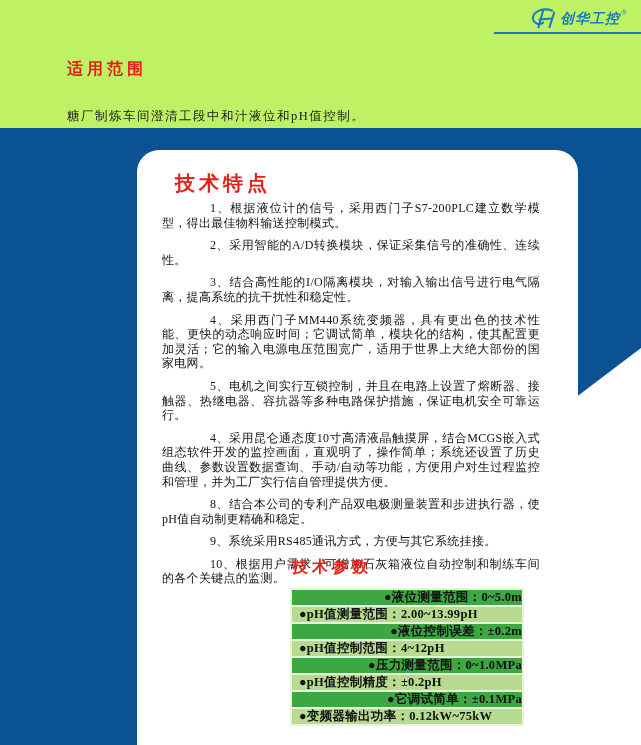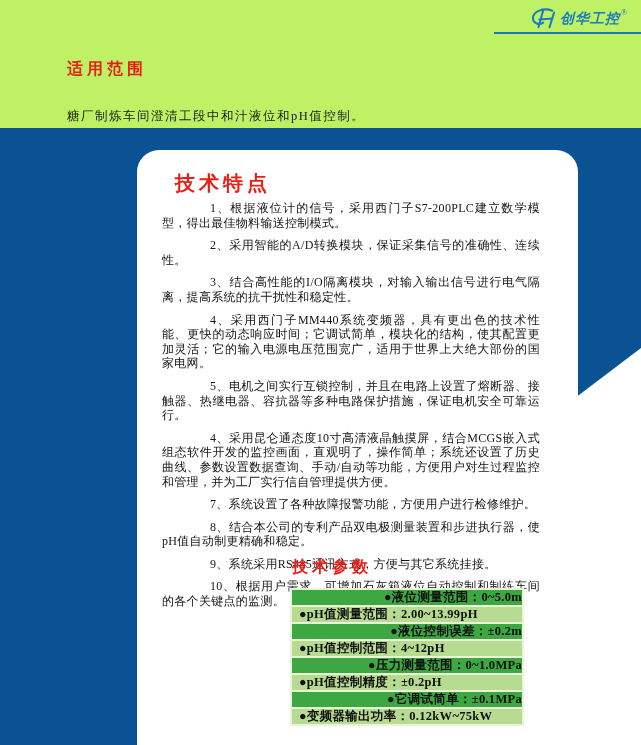--- a/index.html
+++ b/index.html
@@ -61,21 +61,20 @@
   <div class="card">
     <div class="features-title">技术特点</div>
 
     <div class="features-body">
       <p>1、根据液位计的信号，采用西门子S7-200PLC建立数学模型，得出最佳物料输送控制模式。</p>
       <p>2、采用智能的A/D转换模块，保证采集信号的准确性、连续性。</p>
       <p>3、结合高性能的I/O隔离模块，对输入输出信号进行电气隔离，提高系统的抗干扰性和稳定性。</p>
       <p>4、采用西门子MM440系统变频器，具有更出色的技术性能、更快的动态响应时间；它调试简单，模块化的结构，使其配置更加灵活；它的输入电源电压范围宽广，适用于世界上大绝大部份的国家电网。</p>
       <p>5、电机之间实行互锁控制，并且在电路上设置了熔断器、接触器、热继电器、容抗器等多种电路保护措施，保证电机安全可靠运行。</p>
       <p>4、采用昆仑通态度10寸高清液晶触摸屏，结合MCGS嵌入式组态软件开发的监控画面，直观明了，操作简单；系统还设置了历史曲线、参数设置数据查询、手动/自动等功能，方便用户对生过程监控和管理，并为工厂实行信自管理提供方便。</p>
-      <p>7、系统设置了各种故障报警功能，方便用户进行检修维护。</p>
       <p>8、结合本公司的专利产品双电极测量装置和步进执行器，使pH值自动制更精确和稳定。</p>
       <p>9、系统采用RS485通讯方式，方便与其它系统挂接。</p>
       <p>10、根据用户需求，可增加石灰箱液位自动控制和制练车间的各个关键点的监测。</p>
     </div>
 
     <div class="params-title">技术参数</div>
 
     <div class="params-table">
       <div class="param-row row-dark">●液位测量范围：0~5.0m</div>
       <div class="param-row row-light">●pH值测量范围：2.00~13.99pH</div>

